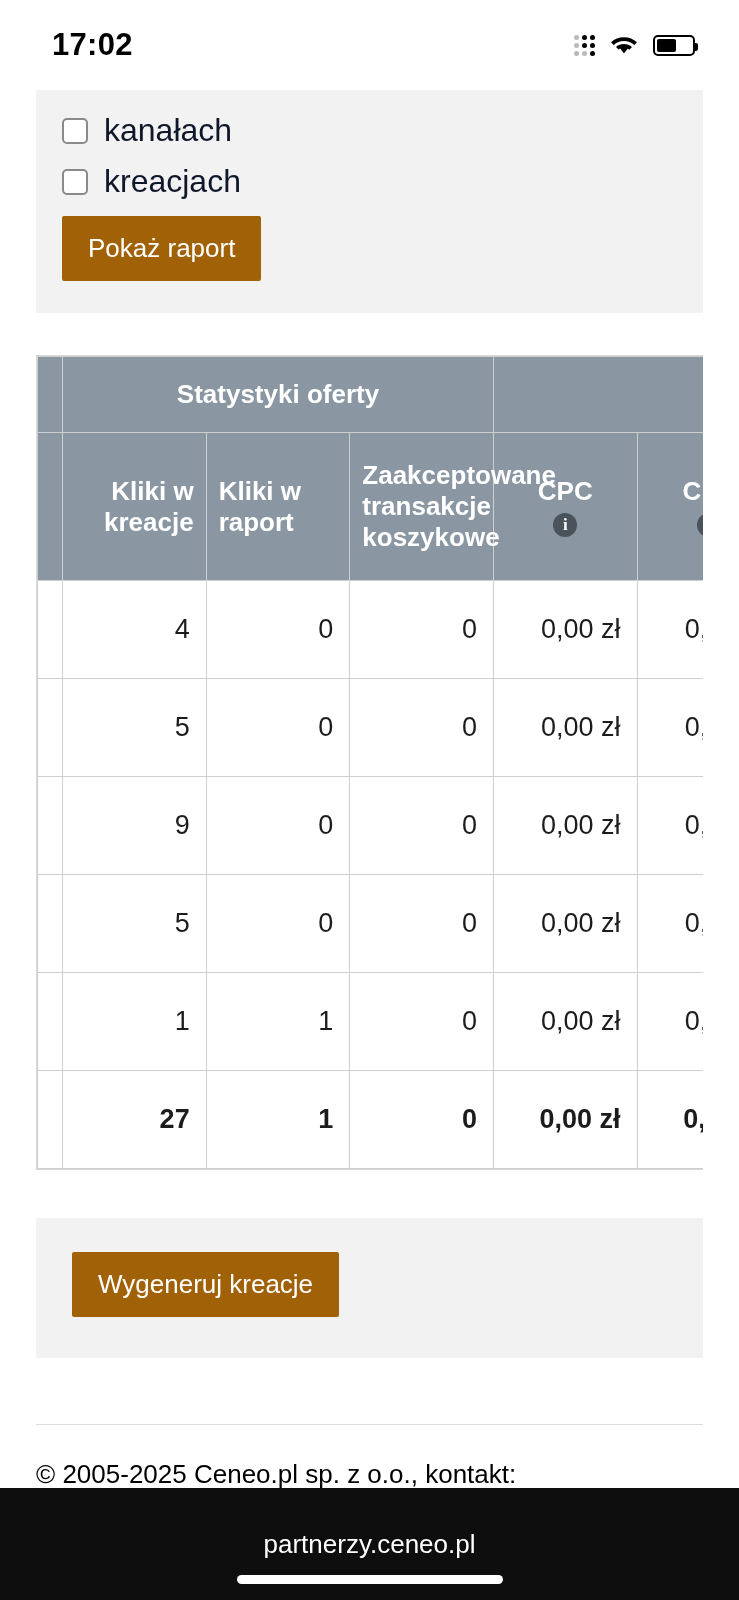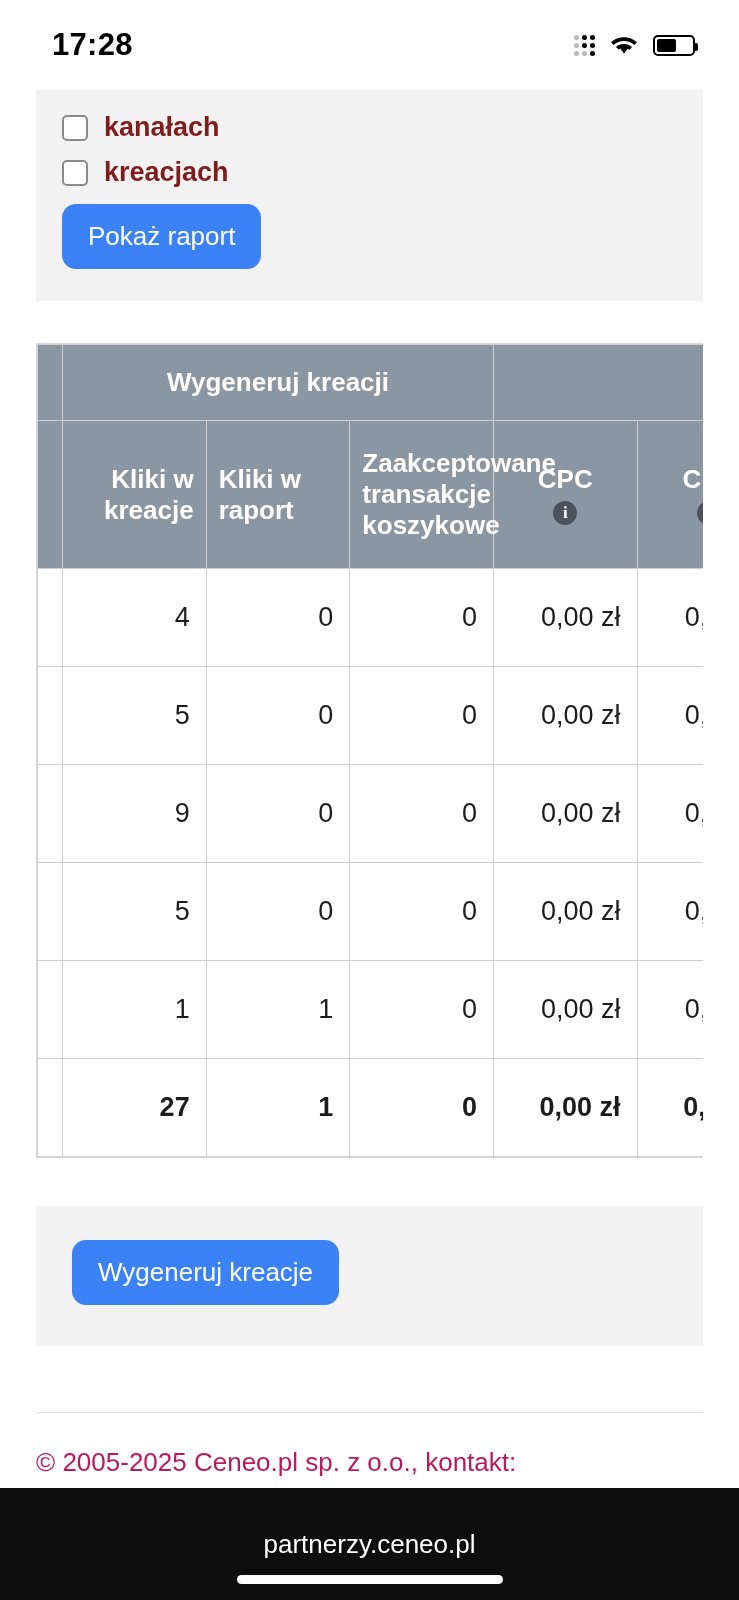--- a/index.html
+++ b/index.html
@@ -100,30 +100,29 @@
     margin-bottom: 14px;
   }
   .checkbox {
     width: 26px; height: 26px;
     border: 2px solid #8a8a8a;
     border-radius: 5px;
     background: #fff;
     flex: 0 0 26px;
   }
   .check-label {
-    font-size: 27px;
-    color: #7f1d1d;
-    font-weight: bold;
+    font-size: 32px;
+    color: #0f172a;
   }
   .btn-primary {
     display: inline-block;
-    background: #3b82f6;
+    background: #a16207;
     color: #fff;
     border: none;
-    border-radius: 14px;
+    border-radius: 2px;
     font-size: 26px;
     padding: 17px 26px;
     font-family: "Liberation Sans", sans-serif;
     cursor: pointer;
   }
   .btn-wrap { margin-top: 16px; }
 
   
   .table-scroll {
     margin: 42px 36px 0 36px;
@@ -202,21 +201,21 @@
     margin: 66px 36px 0 36px;
     height: 1px;
     background: #dcdcdc;
   }
 
   .footer {
     margin: 30px 36px 0 36px;
   }
   .footer-line {
     font-size: 26px;
-    color: #be185d;
+    color: #000000;
     line-height: 1.5;
   }
 
   
   .bottom-bar {
     flex: 0 0 112px;
     background: #0e0e0e;
     display: flex;
     align-items: center;
     justify-content: center;
@@ -236,21 +235,21 @@
     border-radius: 5px;
     background: #ffffff;
   }
 </style>
 </head>
 <body>
 
 <div class="phone">
 
   <div class="status-bar">
-    <div class="status-time">17:28</div>
+    <div class="status-time">17:02</div>
     <div class="status-right">
       <div class="signal-dots">
         <i class="dim"></i>
           <i></i>
           <i></i>
         <i class="dim"></i>
           <i></i>
           <i></i>
         <i class="dim"></i>
           <i class="dim"></i>
@@ -283,21 +282,21 @@
       <div class="btn-wrap">
         <button class="btn-primary">Pokaż raport</button>
       </div>
     </div>
 
     <div class="table-scroll">
       <table class="report">
         <thead>
           <tr class="group-row">
             <th class="col-spacer"></th>
-            <th colspan="3">Wygeneruj kreacji</th>
+            <th colspan="3">Statystyki oferty</th>
             <th colspan="3" class="left-pad" style="text-align:right; padding-right:18px;">Prz</th>
           </tr>
           <tr class="col-row">
             <th class="col-spacer"></th>
             <th class="th-c1">Kliki w kreacje</th>
             <th class="th-c2">Kliki w raport</th>
             <th class="th-c3">Zaakceptowane transakcje koszykowe</th>
             <th class="th-c4">
               <span>CPC</span>
               <span class="info-i">i</span>

